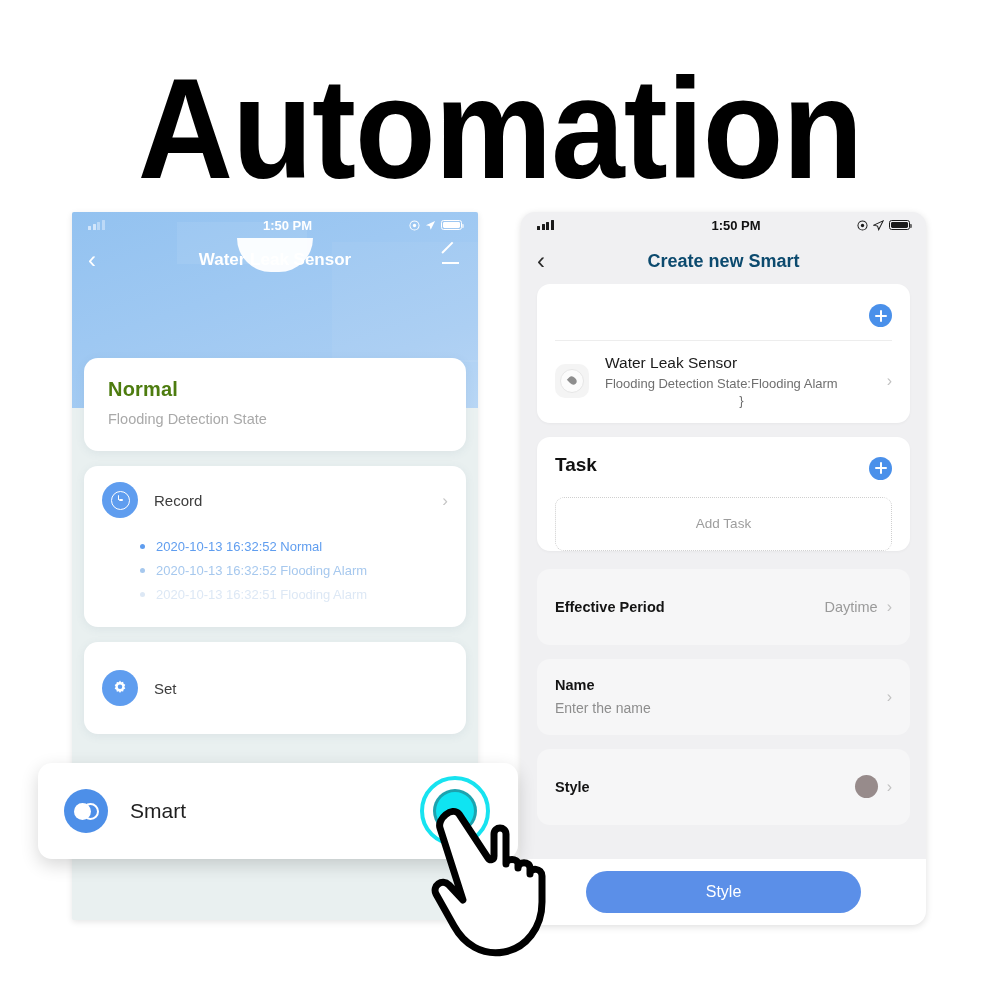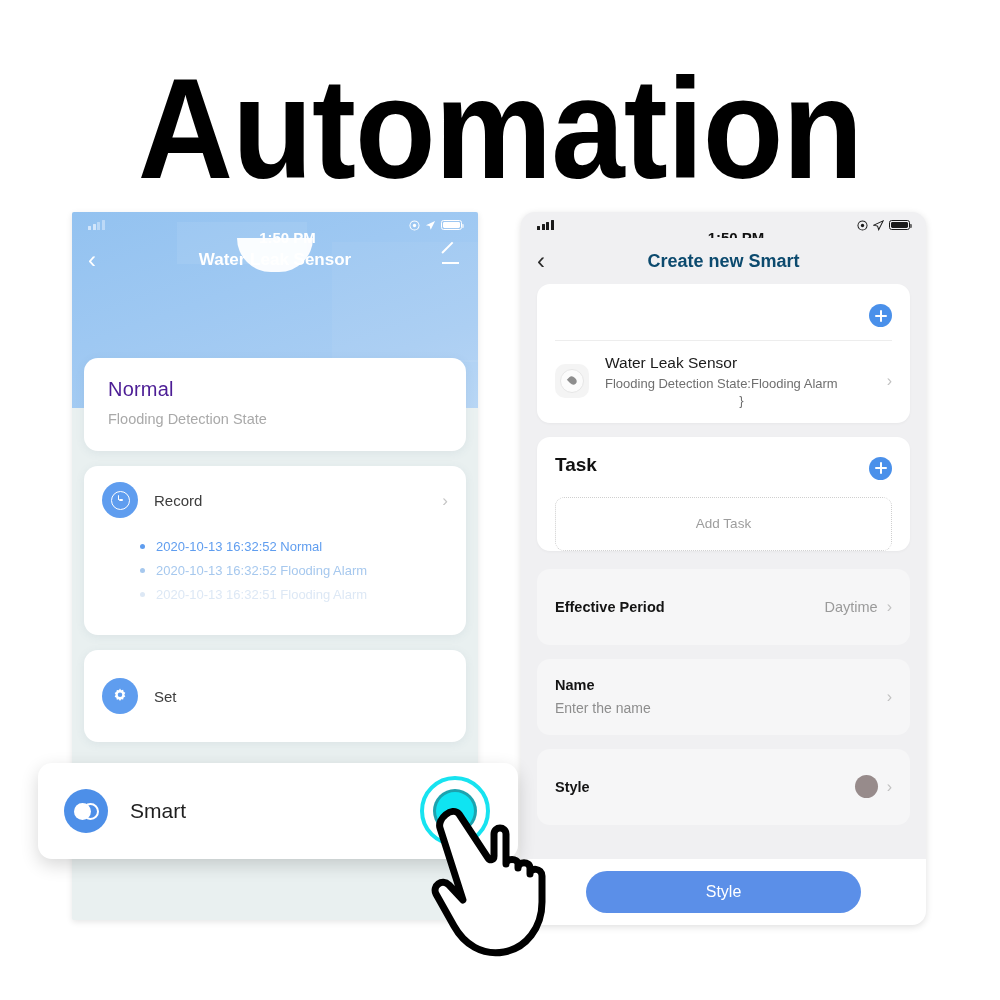--- a/index.html
+++ b/index.html
@@ -47,23 +47,23 @@
   .statusbar{
     position:relative;
     height:26px;
     display:flex;
     align-items:center;
     padding:0 16px;
     font-size:12.5px;
     font-weight:bold;
   }
   .sb-time{
-    position:absolute; left:0; right:0; top:12px; height:26px;
+    position:absolute; left:0; right:0; top:0; height:26px;
     display:flex;align-items:center;justify-content:center;
-    font-size:15px;font-weight:bold;margin-left:25px;
+    font-size:13px;font-weight:bold;margin-left:25px;
   }
   .sb-left{display:flex;align-items:flex-end;gap:1.5px;height:26px;align-items:center;}
   .sb-right{
     margin-left:auto;display:flex;align-items:center;gap:5px;height:26px;
   }
   .bars{display:flex;align-items:flex-end;gap:1.5px;}
   .bars i{display:block;width:3px;border-radius:0.5px;}
   .bars i:nth-child(1){height:4px;}
   .bars i:nth-child(2){height:6px;}
   .bars i:nth-child(3){height:8px;}
@@ -136,33 +136,33 @@
     opacity:.95;
   }
 
   
   .lbody{position:relative;padding:0 12px;margin-top:-50px;}
   .card{
     background:#ffffff;border-radius:14px;box-shadow:0 2px 10px rgba(80,110,130,.09);
     margin-bottom:15px;
   }
   .card-status{padding:20px 24px 24px 24px;}
-  .status-big{font-size:20px;font-weight:normal;color:#4c1d95;letter-spacing:.2px;}
+  .status-big{font-size:20px;font-weight:bold;color:#4d7c0f;letter-spacing:.2px;}
   .status-sub{font-size:14.5px;color:#a9a9a9;margin-top:10px;}
 
   .row-head{display:flex;align-items:center;padding:16px 18px 6px 18px;}
   .circ{
     width:36px;height:36px;border-radius:50%;background:#5f9def;
     display:flex;align-items:center;justify-content:center;flex:0 0 36px;
   }
   .row-label{font-size:15px;color:#3d3d3d;margin-left:16px;}
   .chev{
     margin-left:auto;color:#c6c6c6;font-size:17px;font-weight:300;line-height:1;
   }
-  .rec-list{padding:6px 0 24px 56px;}
+  .rec-list{padding:6px 0 16px 56px;}
   .rec-item{display:flex;align-items:center;font-size:13px;margin:9px 0;}
   .rec-dot{width:5px;height:5px;border-radius:50%;margin-right:11px;flex:0 0 5px;}
   .rec-1{color:#5f9def;}
   .rec-1 .rec-dot{background:#5f9def;}
   .rec-2{color:#a6c8ee;}
   .rec-2 .rec-dot{background:#a6c8ee;}
   .rec-3{color:#dde8f5;}
   .rec-3 .rec-dot{background:#dde8f5;}
 
   .card-set{padding:16px 18px;display:flex;align-items:center;height:60px;box-sizing:content-box;}

